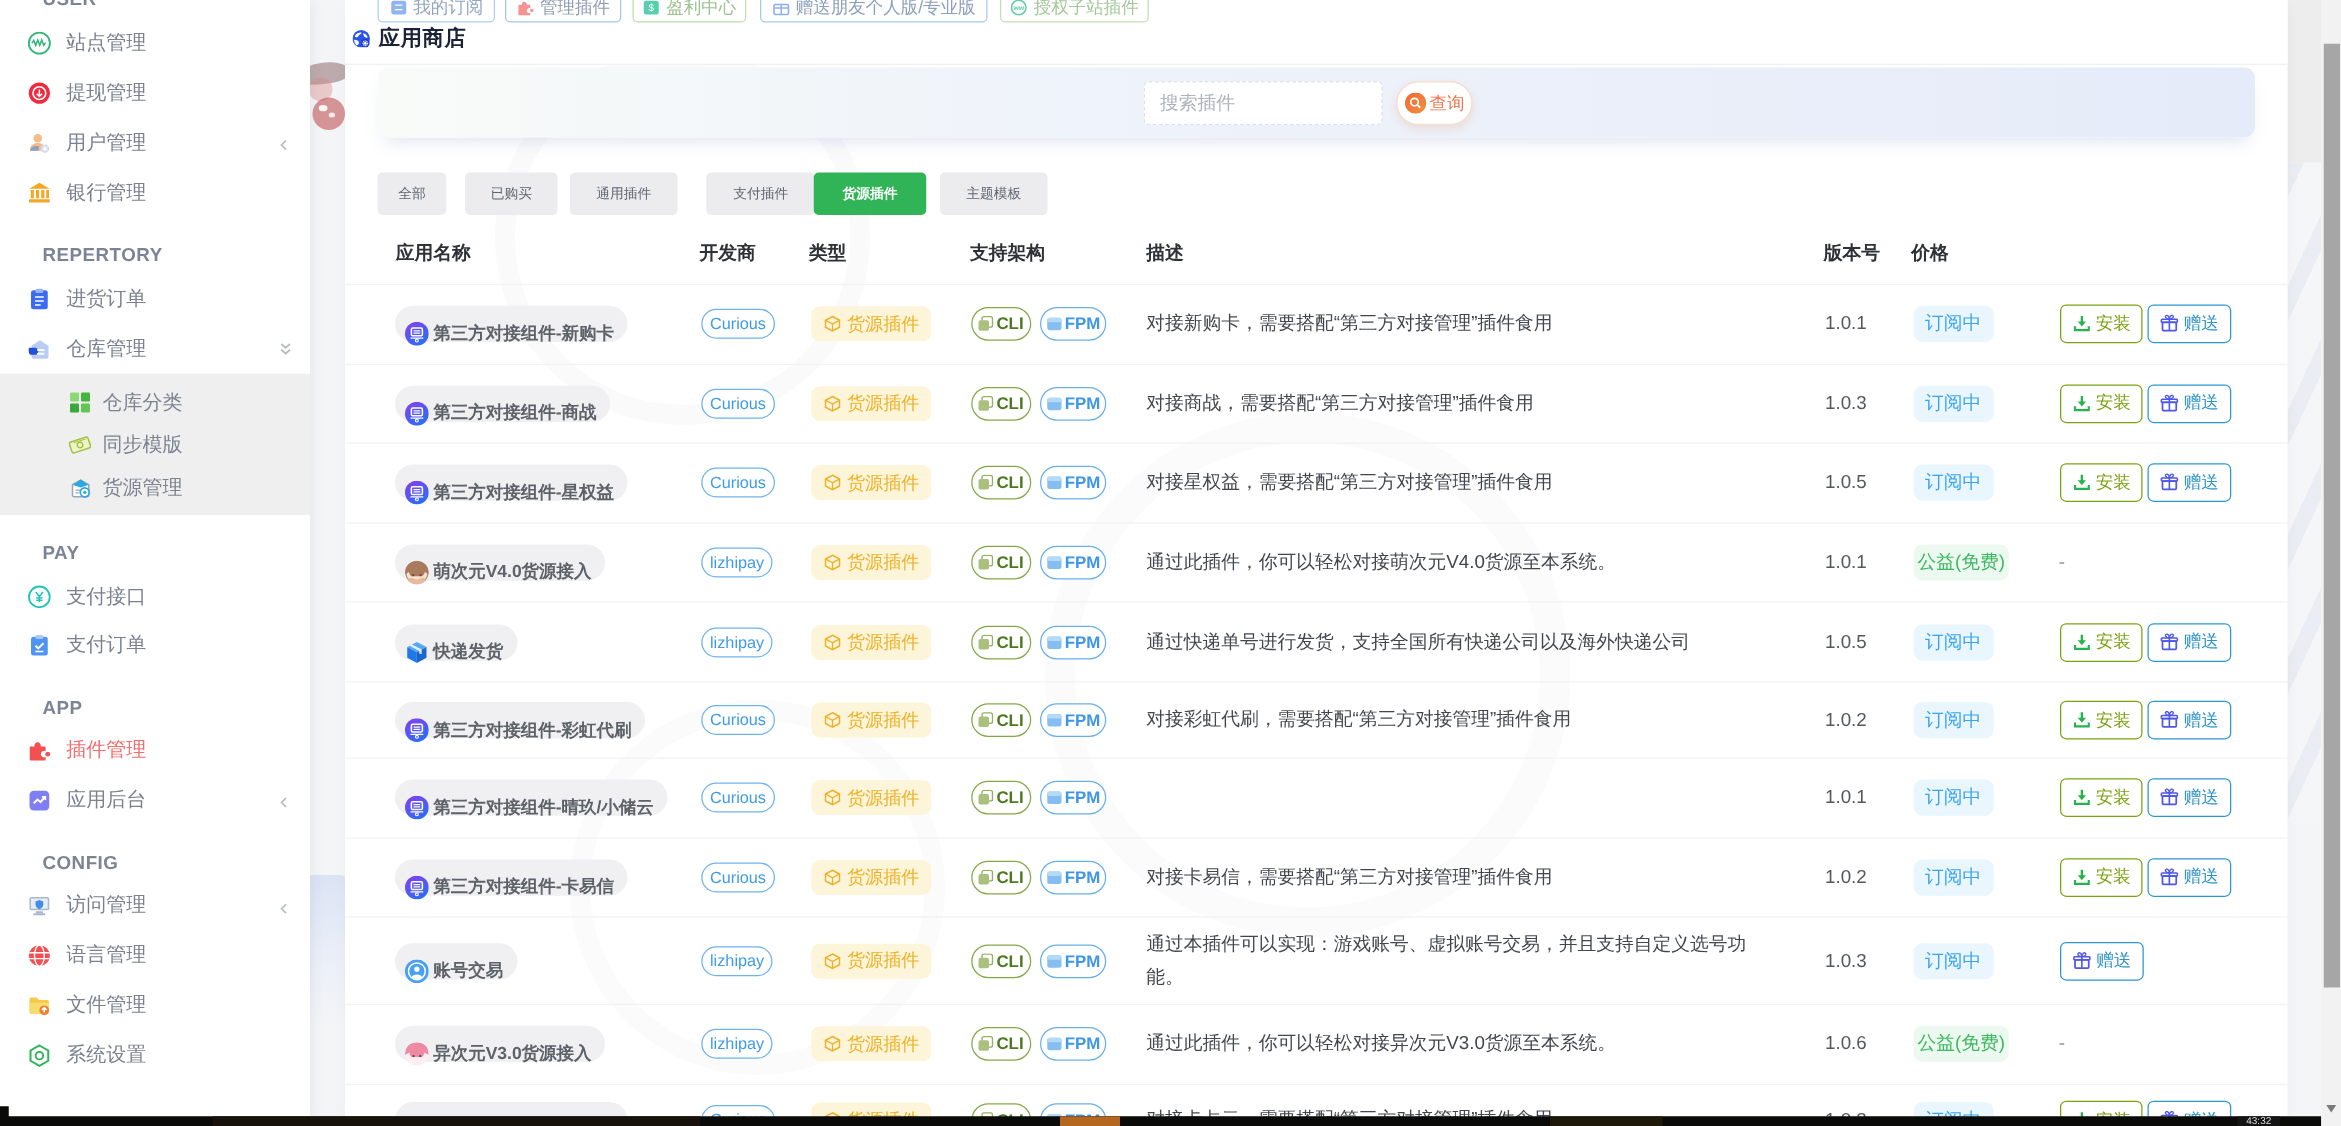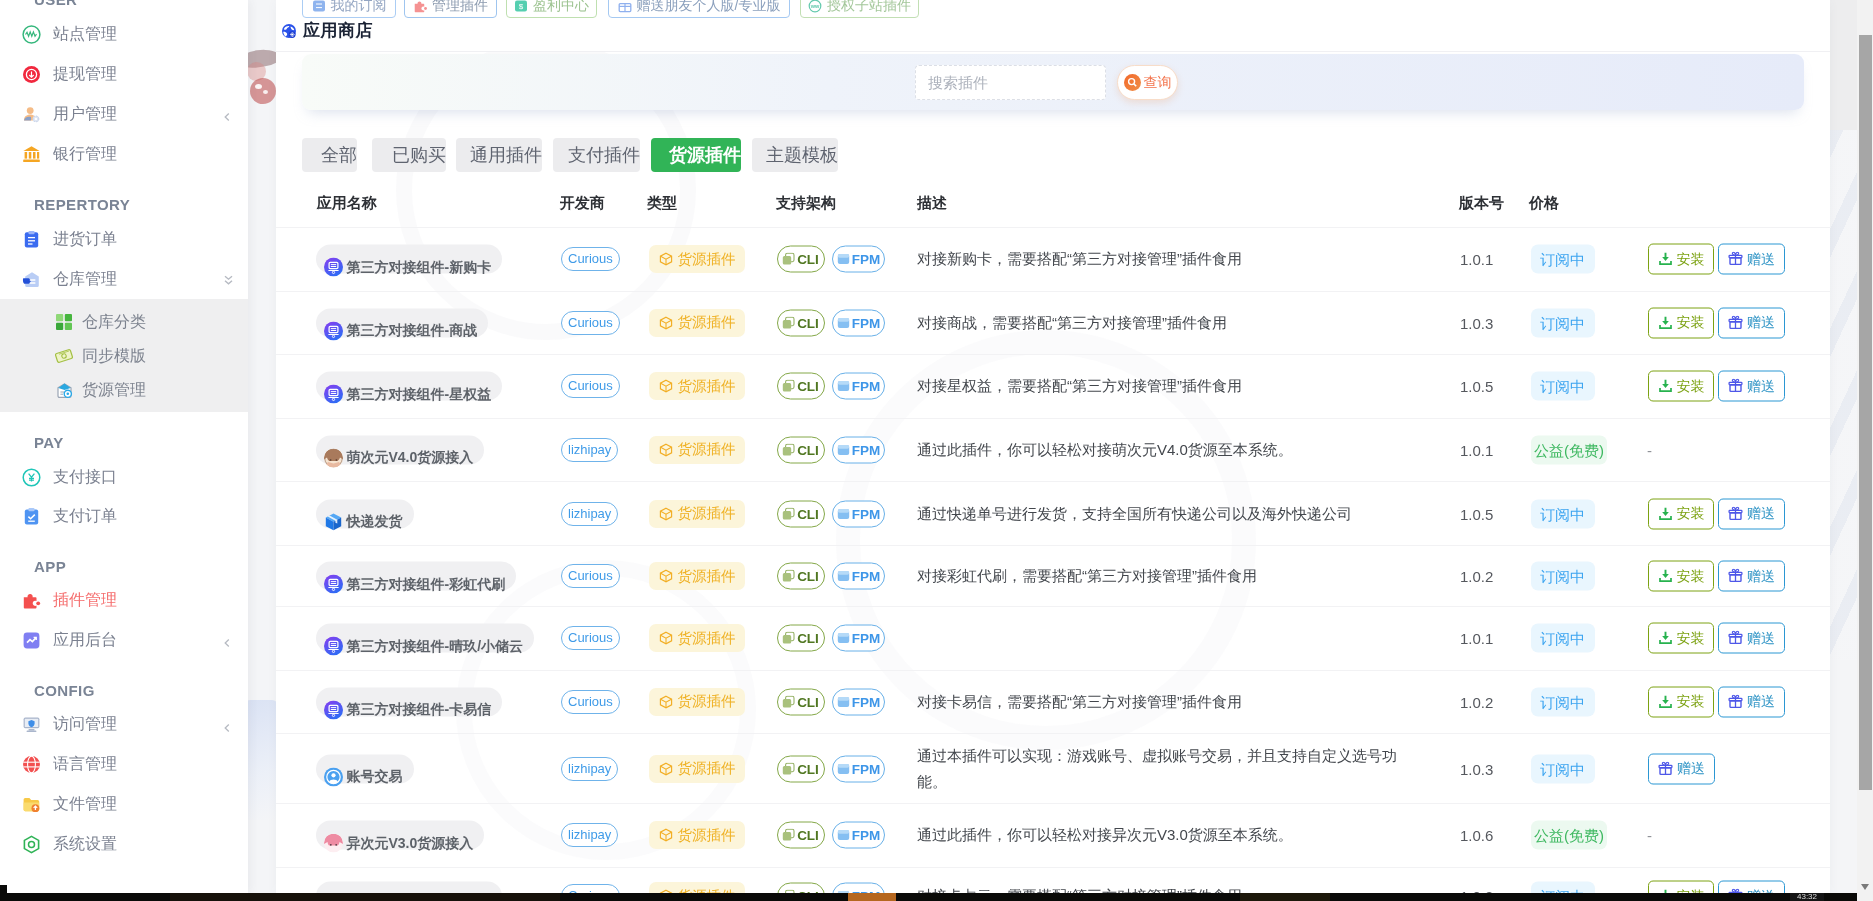--- a/index.html
+++ b/index.html
@@ -34,21 +34,21 @@
 .tbtn { z-index:6; position:absolute; top:-6px; height:24px; border:1px solid; border-radius:4px; background:#fff; display:flex; align-items:center; justify-content:center; gap:5px; font-size:14px; }
 .tbtn svg { flex:none; }
 #title { z-index:4; position:absolute; left:6px; top:19px; display:flex; align-items:center; gap:7px; }
 #title b { font-size:17px; color:#1b2335; letter-spacing:.5px; }
 #panel { position:absolute; left:26px; top:54px; width:1502px; height:56px; border-radius:9px;
   background:linear-gradient(90deg,#f8fbf8 0%,#eff3fa 35%,#e6ebf9 100%);
   box-shadow:0 8px 14px -6px rgba(150,165,200,.35); }
 #sinput { position:absolute; left:613px; top:11px; width:191px; height:35px; background:#fff; border:1px dashed #dcdfe6; border-radius:4px; font-size:15px; color:#adb2bc; line-height:33px; padding-left:12px; }
 #qbtn { position:absolute; left:815px; top:11px; width:61px; height:35px; background:#fff; border:1px solid #f8ddc9; border-radius:17.5px; box-shadow:0 3px 7px rgba(235,150,95,.22); display:flex; align-items:center; justify-content:center; gap:3px; }
 #qbtn span { font-size:14px; color:#f3734b; }
-.tab { position:absolute; top:137.5px; height:34px; border-radius:4px; background:#ececee; color:#5f6470; font-size:18px; text-align:right; line-height:34px; }
+.tab { position:absolute; top:137.5px; height:34px; border-radius:4px; background:#ececee; color:#5f6470; font-size:11px; text-align:center; line-height:34px; }
 .tab.act { background:#31b457; color:#fff; font-weight:bold; }
 
 .wm { position:absolute; border-radius:50%; border:16px solid rgba(238,240,244,.32); z-index:0; }
 
 .th { position:absolute; top:191px; height:24px; line-height:24px; font-size:15px; font-weight:bold; color:#2e3136; }
 .row { position:absolute; left:0; width:1554px; border-top:1px solid #f2f2f4; }
 .row > div { position:absolute; top:50%; transform:translateY(-50%); }
 .apill { left:39.5px; height:29px; background:#f0f0f2; border-radius:14.5px; display:flex; align-items:center; padding:16px 11px 0 8px; gap:4px; white-space:nowrap; }
 .aic { width:19px; height:19px; flex:none; } .aic svg { display:block; }
 .aname { font-size:14px; font-weight:bold; color:#5d6269; }
@@ -174,21 +174,21 @@
             <circle cx="8.5" cy="8.5" r="8.5" fill="url(#gq)"></circle>
             <circle cx="7.6" cy="7.6" r="3" fill="none" stroke="#fff" stroke-width="1.4"></circle>
             <line x1="9.9" y1="9.9" x2="12.2" y2="12.2" stroke="#fff" stroke-width="1.5"></line>
           </svg>
           <span>查询</span>
         </div>
       </div>
     <div class="tab" style="left:26px;width:55px">全部</div>
     <div class="tab" style="left:96px;width:74px">已购买</div>
     <div class="tab" style="left:180px;width:86px">通用插件</div>
-    <div class="tab" style="left:277px;width:87px">支付插件</div>
+    <div class="tab" style="left:289px;width:87px">支付插件</div>
     <div class="tab act" style="left:375px;width:90px">货源插件</div>
     <div class="tab" style="left:476px;width:86px">主题模板</div>
     <div class="th" style="left:40.7px">应用名称</div>
       <div class="th" style="left:283.7px">开发商</div>
       <div class="th" style="left:371px">类型</div>
       <div class="th" style="left:500px">支持架构</div>
       <div class="th" style="left:641px">描述</div>
       <div class="th" style="left:1183px">版本号</div>
       <div class="th" style="left:1253px">价格</div>
     <div class="row" style="top:227.0px;height:63.7px">

